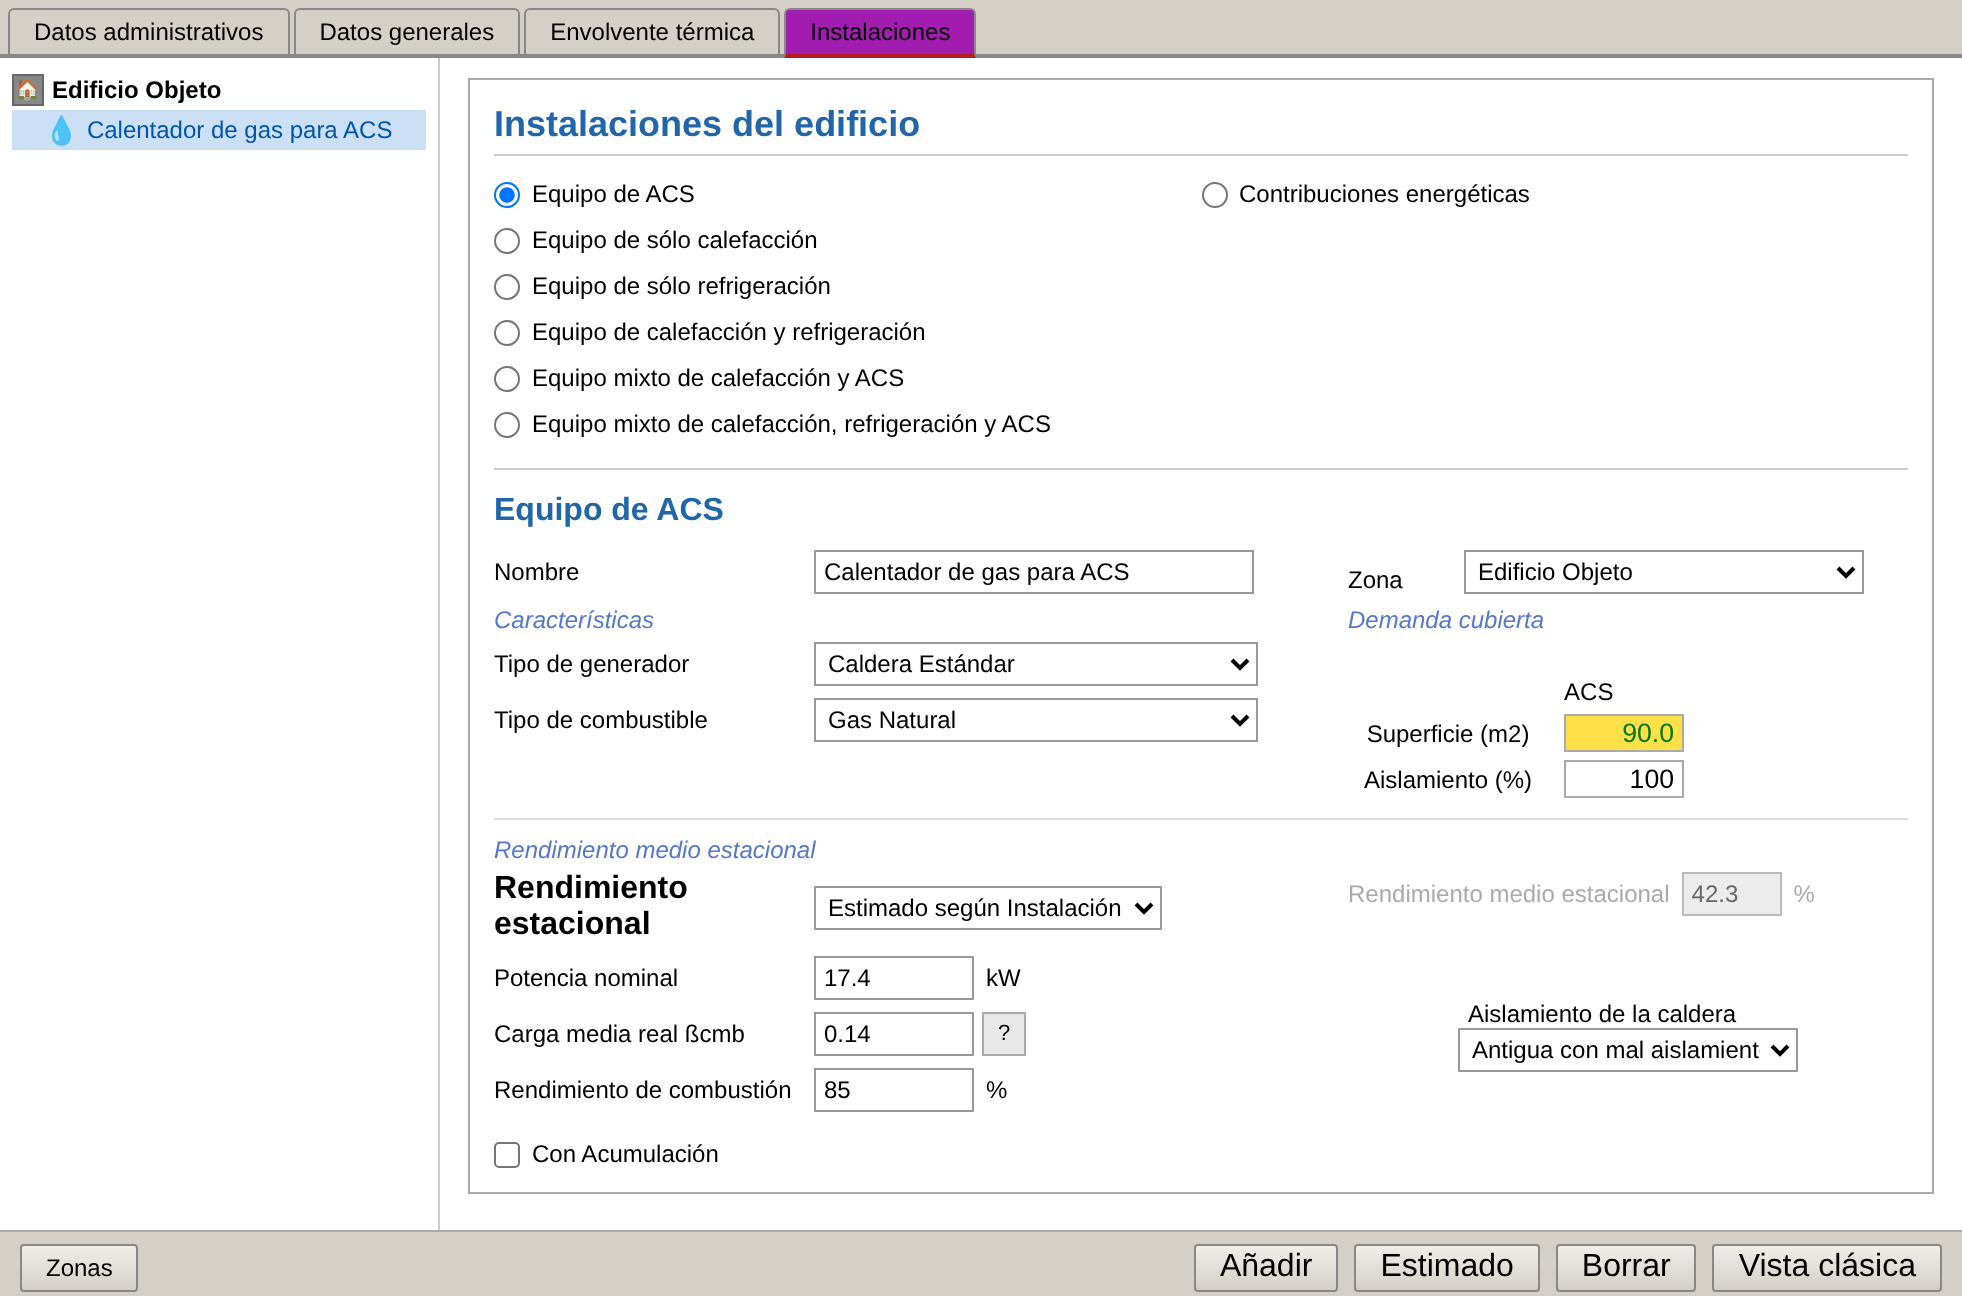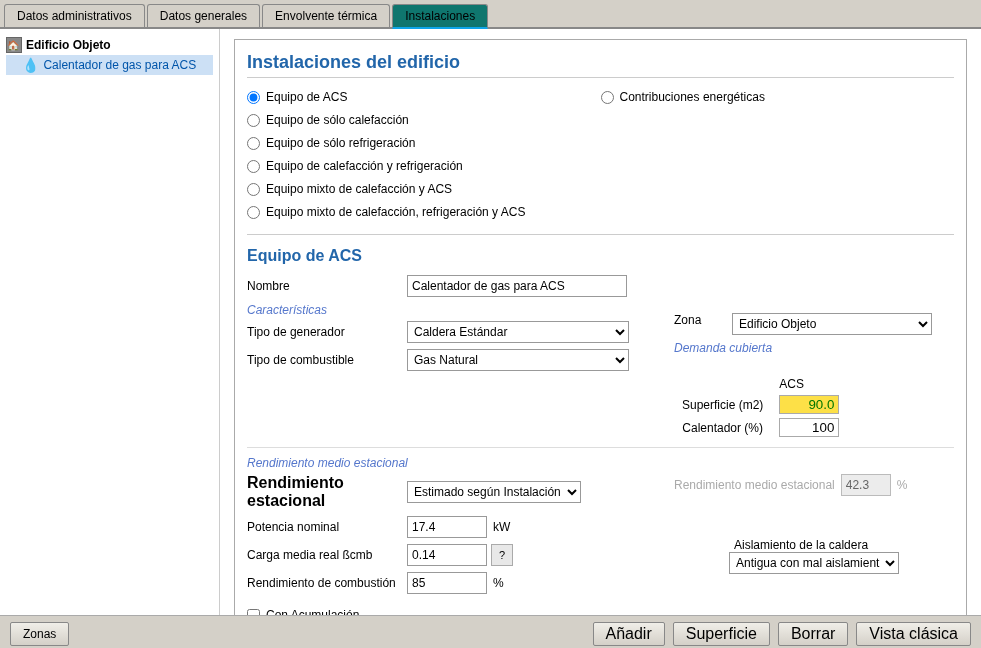--- a/index.html
+++ b/index.html
@@ -1,21 +1,21 @@
 <!DOCTYPE html>
 <html><head>
   <meta charset="utf-8">
   <style>
     * { box-sizing: border-box; margin: 0; padding: 0; }
     body { font-family: Arial, sans-serif; font-size: 12px; background: #f0f0f0; color: #000; width: 981px; height: 648px; overflow: hidden; }
 
     
     .tab-bar { display: flex; background: #d4d0c8; border-bottom: 2px solid #888; padding-top: 4px; padding-left: 4px; }
     .tab { padding: 4px 12px; border: 1px solid #888; border-bottom: none; background: #d4d0c8; cursor: pointer; margin-right: 2px; border-radius: 3px 3px 0 0; font-size: 12px; }
-    .tab.active { background: #0f766e; border-bottom: 2px solid #0ea5e9; margin-bottom: -2px; z-index: 1; }
+    .tab.active { background: #a21caf; border-bottom: 2px solid #b91c1c; margin-bottom: -2px; z-index: 1; }
 
     
     .main-container { display: flex; height: calc(648px - 26px - 36px); background: #fff; }
 
     
     .sidebar { width: 220px; border-right: 1px solid #ccc; background: #fff; padding: 6px; flex-shrink: 0; }
     .sidebar-title { font-weight: bold; font-size: 12px; display: flex; align-items: center; gap: 4px; padding: 2px 0; }
     .sidebar-icon-building { display: inline-block; width: 16px; height: 16px; background: #888; border: 1px solid #666; font-size: 10px; text-align: center; line-height: 16px; color: #fff; }
     .sidebar-item { display: flex; align-items: center; gap: 4px; padding: 2px 4px 2px 16px; cursor: pointer; color: #0055aa; font-size: 12px; }
     .sidebar-item.active { background: #cce0f5; }
@@ -45,21 +45,21 @@
     .form-select-wide { width: 222px; }
     .form-select-medium { width: 170px; }
     .form-unit { margin-left: 6px; font-size: 12px; }
 
     
     .two-col { display: flex; }
     .col-left { flex: 1; }
     .col-right { width: 280px; flex-shrink: 0; }
 
     
-    .zona-row { display: flex; align-items: flex-start; gap: 8px; margin-bottom: 6px; margin-top: 38px; }
+    .zona-row { display: flex; align-items: flex-end; gap: 8px; margin-bottom: 6px; }
     .zona-label { font-size: 12px; width: 50px; }
 
     
     .char-label { font-style: italic; color: #5577cc; font-size: 12px; margin-bottom: 4px; }
 
     
     .demanda-label { font-style: italic; color: #5577cc; font-size: 12px; margin-bottom: 20px; }
     .demanda-table { border-collapse: collapse; font-size: 12px; }
     .demanda-table th { text-align: left; padding: 2px 8px; font-weight: normal; }
     .demanda-table td { text-align: center; padding: 2px 8px; }
@@ -197,21 +197,21 @@
             <tbody>
                 <tr>
               <th></th>
               <th>ACS</th>
             </tr>
             <tr>
               <td>Superficie (m2)</td>
               <td><input type="text" class="demanda-value" value="90.0" style=""></td>
             </tr>
             <tr>
-              <td>Calentador (%)</td>
+              <td>Aislamiento (%)</td>
               <td><input type="text" class="demanda-value-plain" value="100" style=""></td>
             </tr>
           </tbody>
             </table>
         </div>
       </div>
 
       <hr class="form-separator">
 
       <div class="rendimiento-label">Rendimiento medio estacional</div>
@@ -265,17 +265,17 @@
     </div>
   </div>
 </div>
 
 <div class="bottom-bar">
   <div class="bottom-left">
     <button class="zones-btn">Zonas</button>
   </div>
   <div class="bottom-right">
     <button class="btn">Añadir</button>
-    <button class="btn">Superficie</button>
+    <button class="btn">Estimado</button>
     <button class="btn">Borrar</button>
     <button class="btn">Vista clásica</button>
   </div>
 </div>
 
 </body></html>

